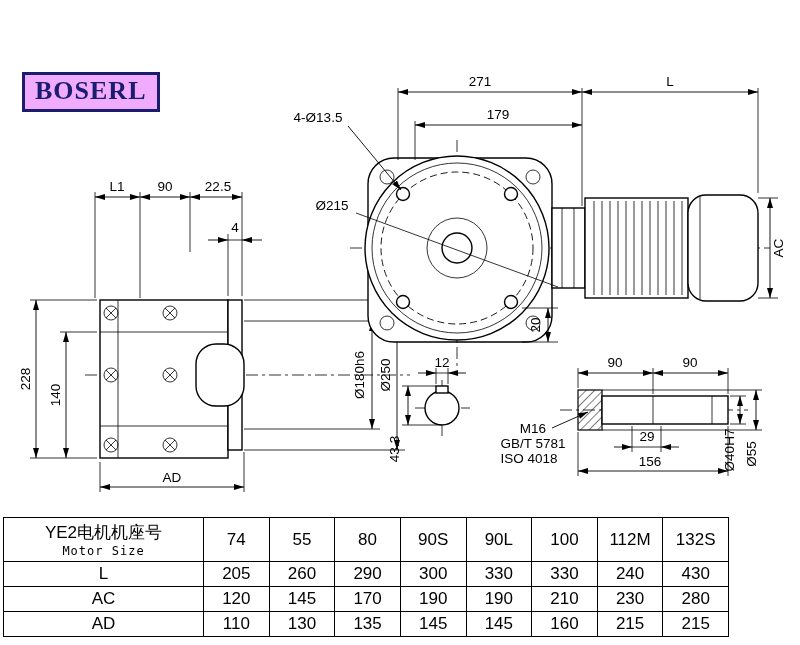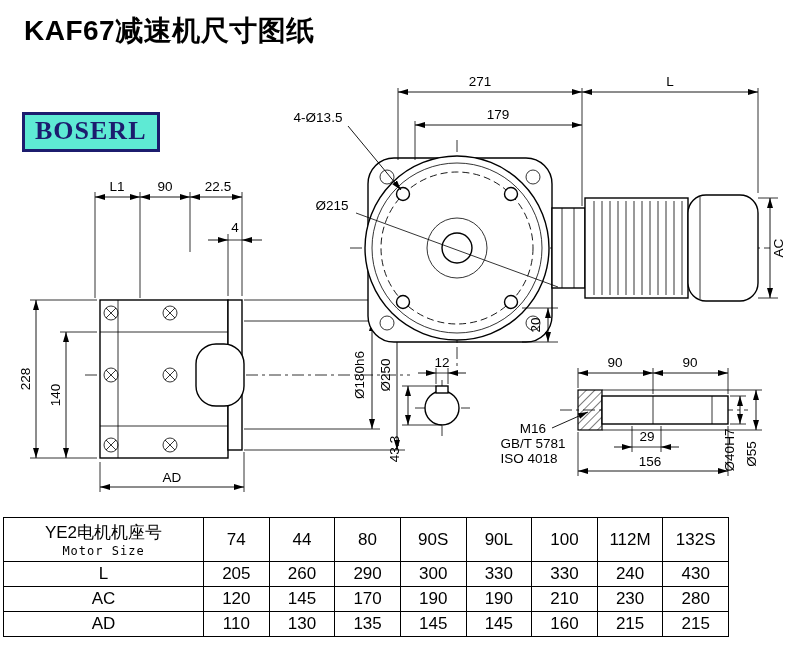--- a/index.html
+++ b/index.html
@@ -2,21 +2,21 @@
 <html><head>
 <meta charset="utf-8">
 <style>
   * { margin:0; padding:0; box-sizing:border-box; }
   body { margin:0; background:#fff; }
   .page { position:relative; width:800px; height:645px; background:#fff; color:#000;
           font-family:"Liberation Sans","DejaVu Sans",sans-serif; overflow:hidden; }
   .title { position:absolute; left:24px; top:12px; font-size:28px; font-weight:bold; letter-spacing:.5px; }
   .brand { position:absolute; left:22px; top:72px; border:3px solid #1c1c6e; color:#1c1c6e;
            font-family:"Liberation Serif","DejaVu Serif",serif; font-weight:bold; font-size:26px;
-           padding:1px 10px 3px; letter-spacing:1px; background:#5eead4;margin-top:40px; }
+           padding:1px 10px 3px; letter-spacing:1px; background:#f0abfc; }
   svg.drawing { position:absolute; left:0; top:0; }
   .ln   { stroke:#000; stroke-width:1.4; fill:none; }
   .wf   { fill:#fff; }
   .thin { stroke:#000; stroke-width:.8; fill:none; }
   .dim  { stroke:#000; stroke-width:.9; fill:none; }
   .cl   { stroke:#000; stroke-width:.8; fill:none; stroke-dasharray:12 4 3 4; }
   .dsh  { stroke:#000; stroke-width:.9; fill:none; stroke-dasharray:7 4; }
   .d    { font-family:"Liberation Sans","DejaVu Sans",sans-serif; font-size:13.5px; fill:#000; text-anchor:middle; }
   table.dims { position:absolute; left:3px; top:517px; width:726px; border-collapse:collapse;
                table-layout:fixed; text-align:center; font-size:17px; }
@@ -241,21 +241,20 @@
 
       <line class="thin" x1="730" y1="396" x2="746" y2="396"></line>
       <line class="thin" x1="730" y1="424" x2="746" y2="424"></line>
       <line class="dim" x1="740" y1="396" x2="740" y2="424" marker-start="url(#as)" marker-end="url(#ae)"></line>
       <text class="d" x="734" y="450" transform="rotate(-90 734 450)">Ø40H7</text>
       <line class="dim" x1="756" y1="390" x2="756" y2="430" marker-start="url(#as)" marker-end="url(#ae)"></line>
       <text class="d" x="756" y="454" transform="rotate(-90 756 454)">Ø55</text>
     </g>
   </svg>
 
-  <div class="title">KAF67减速机尺寸图纸</div>
   <div class="brand">
     <span>BOSERL</span>
   </div>
 
   <table class="dims">
     <colgroup>
         <col style="width:200px">
         <col>
         <col>
         <col>
@@ -265,21 +264,21 @@
         <col>
         <col>
       </colgroup>
     <tbody>
         <tr class="hdr">
       <td>
         <div>YE2电机机座号</div>
         <div class="en">Motor Size</div>
       </td>
       <td>74</td>
-      <td>44</td>
+      <td>55</td>
       <td>80</td>
       <td>90S</td>
       <td>90L</td>
       <td>100</td>
       <td>112M</td>
       <td>132S</td>
     </tr>
     <tr>
       <td>L</td>
       <td>205</td>

